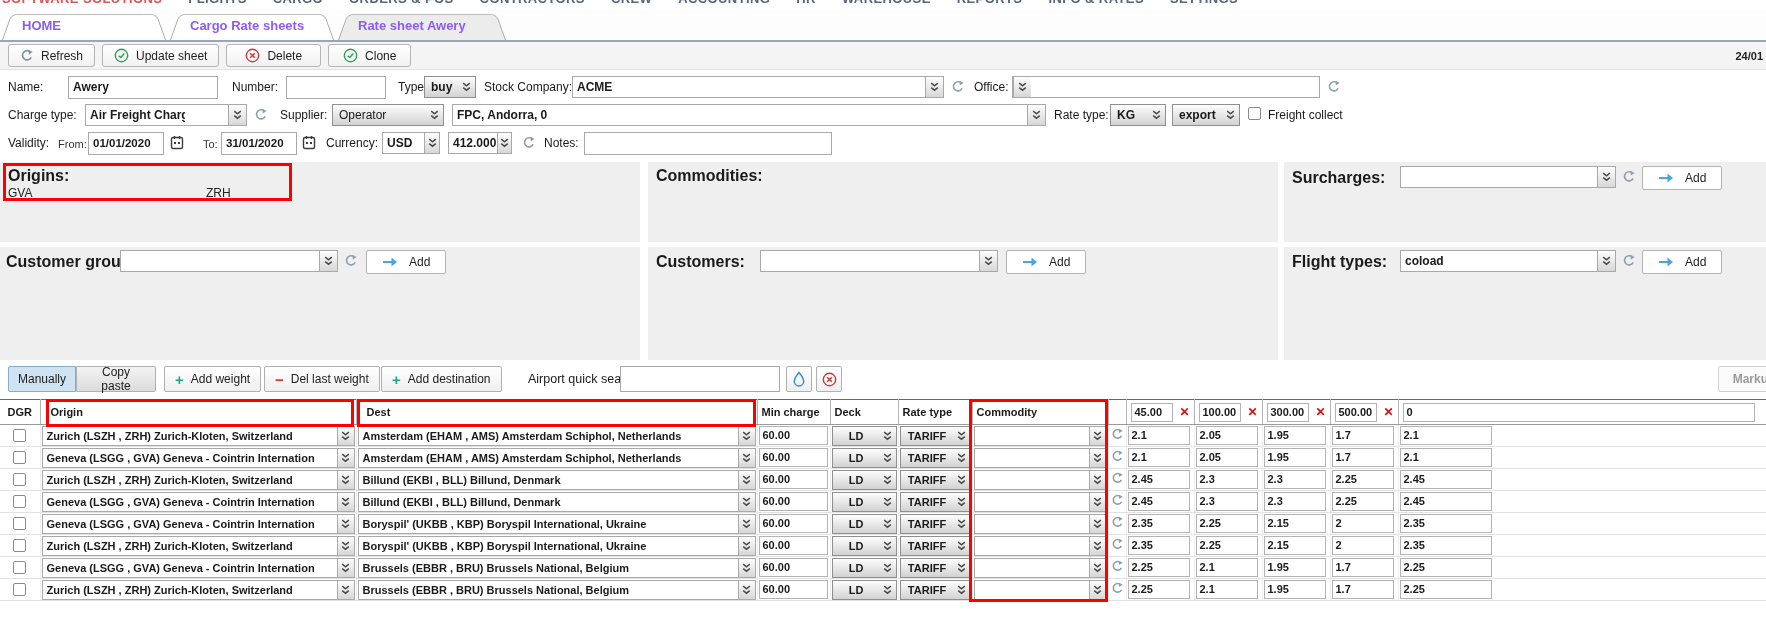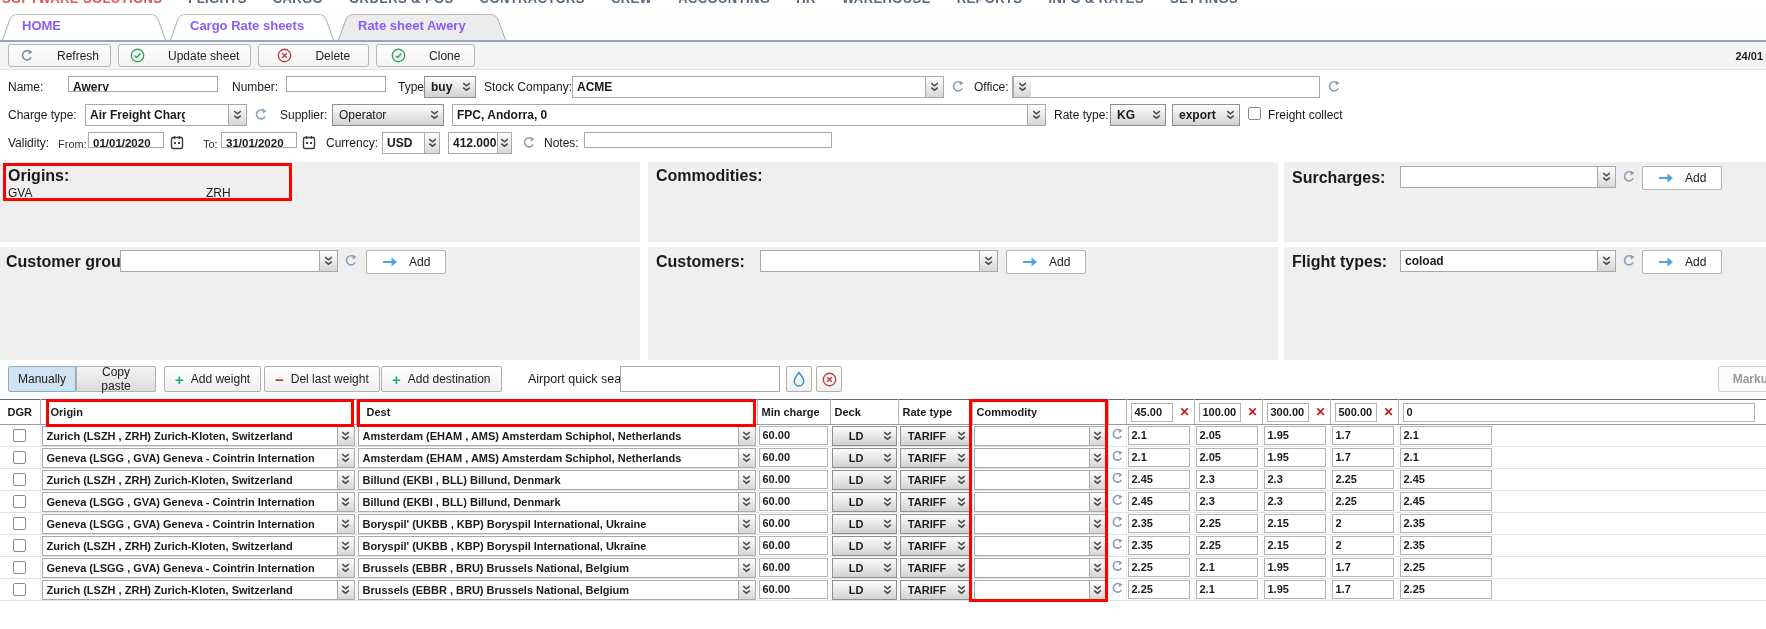--- a/index.html
+++ b/index.html
@@ -14,29 +14,29 @@
   
   .tabbar{position:absolute;top:10px;left:0;right:0;height:30px;background:#fdfdfd;border-bottom:2px solid #9aa7b6;}
   .tab{position:absolute;top:1px;height:29px;}
   .tab-bg{position:absolute;inset:0;background:#fff;border:1px solid #a8a8a8;border-bottom:none;
           border-radius:6px 6px 0 0;transform:perspective(12px) rotateX(3deg);transform-origin:bottom;}
   .tab.active .tab-bg{background:#ececec;}
   .tab-lbl{position:relative;display:block;line-height:29px;padding:0 10px 0 20px;font-weight:700;font-size:13px;color:#8b5cf6;}
   
   .toolbar1{position:absolute;top:42px;left:0;right:0;height:28px;background:#f4f4f4;border-bottom:1px solid #e2e2e2;
             display:flex;align-items:center;gap:7px;padding-left:8px;box-sizing:border-box;}
-  .tbtn{display:flex;align-items:center;gap:23px;height:23px;padding:0 11px;background:linear-gradient(#ffffff,#f2f2f2);
+  .tbtn{display:flex;align-items:center;gap:7px;height:23px;padding:0 11px;background:linear-gradient(#ffffff,#f2f2f2);
         border:1px solid #b6b6b6;border-radius:3px;font-size:12px;color:#222;font-family:inherit;cursor:pointer;}
   .tdate{position:absolute;right:3px;top:8px;font-weight:700;font-size:11px;color:#222;white-space:nowrap;}
   
   .flbl{position:absolute;font-size:12px;color:#1a1a1a;white-space:nowrap;}
   .slbl{position:absolute;font-size:11px;color:#333;white-space:nowrap;}
   .plbl{position:absolute;font-size:16px;font-weight:700;white-space:nowrap;}
   .oval{position:absolute;font-size:12px;color:#222;white-space:nowrap;}
-  .inp{position:absolute;background:#fff;border:1px solid #a9a9a9;box-sizing:border-box;height:16px;line-height:20px;
+  .inp{position:absolute;background:#fff;border:1px solid #a9a9a9;box-sizing:border-box;height:23px;line-height:20px;
        font-weight:700;font-size:12px;padding:0 4px;white-space:nowrap;overflow:hidden;}
   .combo{display:flex;align-items:stretch;background:#fff;border:1px solid #a9a9a9;box-sizing:border-box;height:22px;}
   .combo .val{flex:1;font-weight:700;font-size:12px;line-height:20px;padding:0 4px;white-space:nowrap;overflow:hidden;}
   .dd{width:17px;display:flex;align-items:center;justify-content:center;border-left:1px solid #a9a9a9;
       background:linear-gradient(#fdfdfd,#d7d7d7);}
   .sel{display:flex;align-items:stretch;border:1px solid #8f8f8f;background:linear-gradient(#fdfdfd,#d2d2d2);
        box-sizing:border-box;height:22px;}
   .sel .val{flex:1;font-weight:700;font-size:12px;line-height:20px;padding:0 6px;white-space:nowrap;overflow:hidden;}
   .sel .dd{border-left:none;background:transparent;}
   .icn{position:absolute;line-height:0;}

